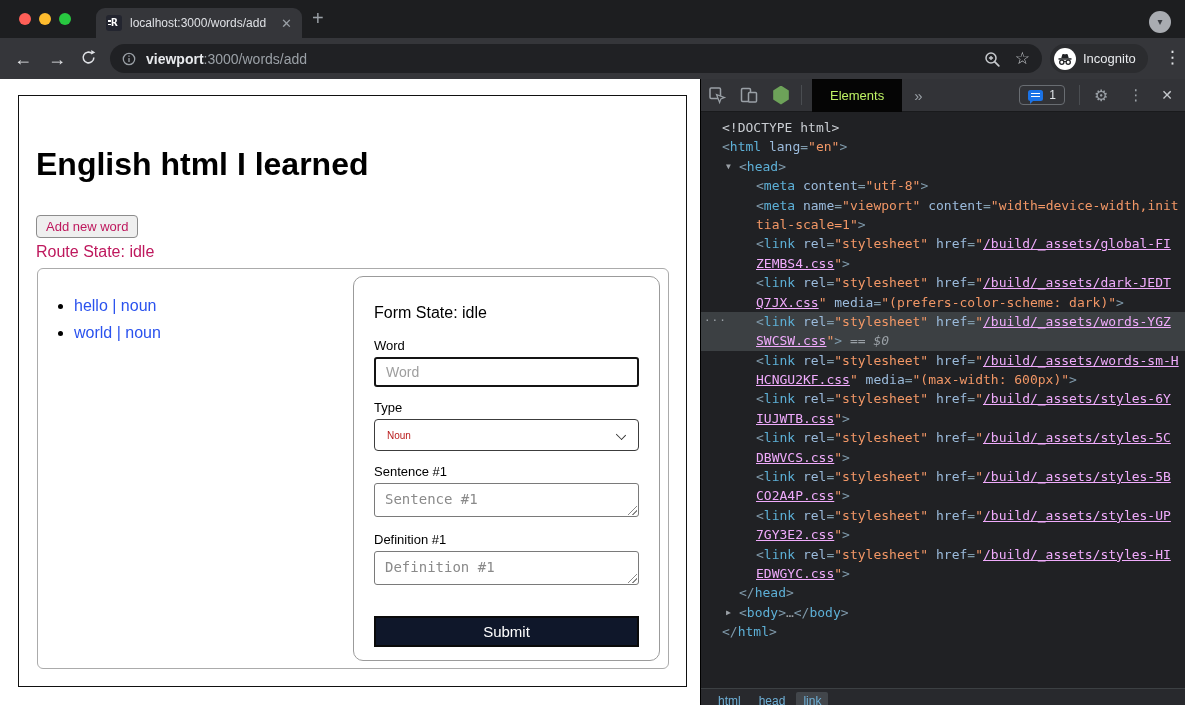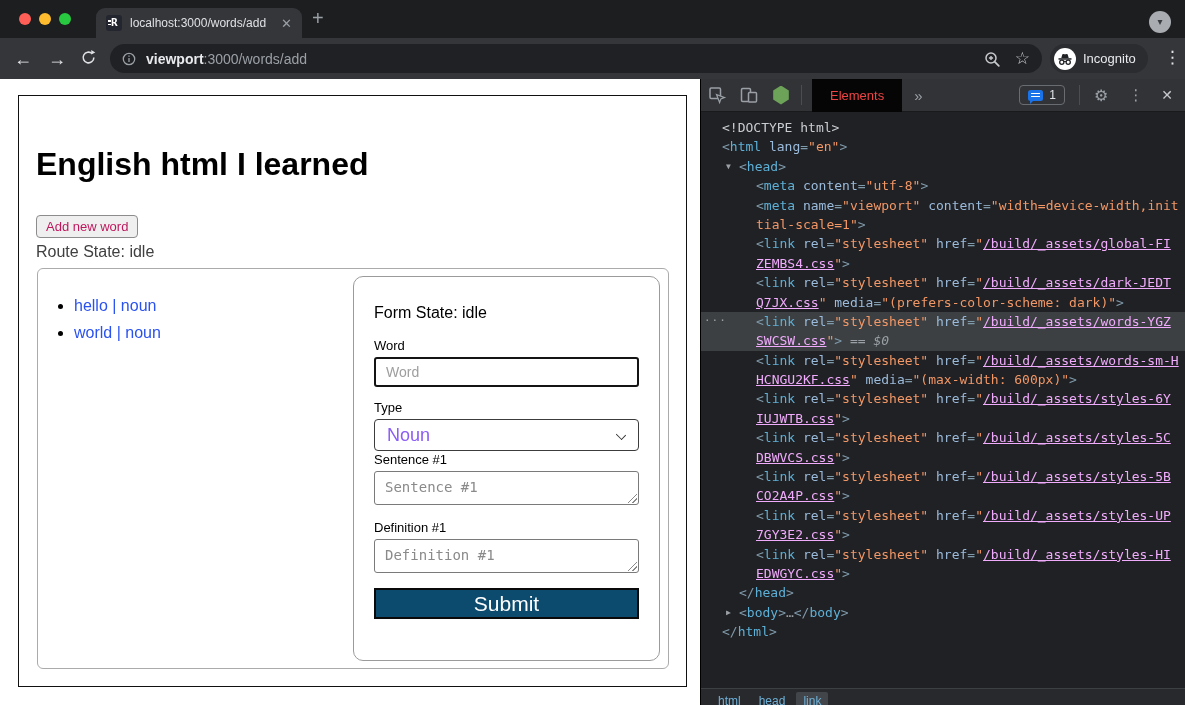--- a/index.html
+++ b/index.html
@@ -37,44 +37,44 @@
   .omni-right { margin-left:auto; display:flex; align-items:center; gap:14px; }
   .star { color:#c6c9cd; font-size:17px; }
   .incog-chip { position:absolute; left:1050px; top:44px; height:29px; border-radius:15px; background:#2b2c2f; display:flex; align-items:center; gap:7px; padding:0 12px 0 4px; }
   .incog-label { color:#e8eaed; font-size:13px; }
   .kebab-main { position:absolute; left:1164px; top:47px; color:#e3e5e8; font-size:17px; }
   
   .page { position:absolute; left:0; top:79px; width:700px; height:626px; background:#fff; }
   .outer-box { position:absolute; left:18px; top:16px; width:669px; height:592px; border:1.5px solid #111; background:#fff; }
   .h1 { position:absolute; left:17px; top:50px; font-size:32px; font-weight:bold; color:#000; }
   .add-btn { position:absolute; left:17px; top:119px; background:#efefef; border:1px solid #8c8c8c; border-radius:4px; font-size:13px; color:#be185d; padding:3px 9px; font-family:"Liberation Sans",sans-serif; }
-  .route-state { position:absolute; left:17px; top:147px; font-size:16px; color:#404040; }
+  .route-state { position:absolute; left:17px; top:147px; font-size:16px; color:#be185d; }
   .inner-box { position:absolute; left:18px; top:172px; width:632px; height:401px; border:1px solid #ababab; border-radius:6px; background:#fff; }
   .word-list { margin:28px 0 0 36px; }
   .word-list li { margin-bottom:9px; font-size:16px; color:#000; }
   .word-list a { color:#2a52ee; text-decoration:none; }
   .form-card { position:absolute; left:315px; top:7px; width:307px; height:385px; border:1px solid #9b9b9b; border-radius:10px; background:#fff; padding:27px 20px; }
   .form-state { font-size:16px; color:#000; margin-bottom:16px; }
   .fld-label { font-size:13px; color:#000; margin-bottom:4px; }
   .txt-input { width:100%; height:30px; border:2px solid #141414; border-radius:3px; padding:0 10px; font-size:14px; font-family:"Liberation Sans",sans-serif; color:#000; margin-bottom:13px; }
   .txt-input::placeholder { color:#9e9e9e; }
-  .sel { position:relative; width:100%; height:32px; border:1px solid #3c3c3c; border-radius:4px; display:flex; align-items:center; padding:0 12px; font-size:18px; color:#8b5cf6; margin-bottom:1px; }
+  .sel { position:relative; width:100%; height:32px; border:1px solid #3c3c3c; border-radius:4px; display:flex; align-items:center; padding:0 12px; font-size:10px; color:#b91c1c; margin-bottom:13px; }
   .sel-chevron { position:absolute; right:13px; top:11px; width:8px; height:8px; border-right:1.8px solid #333; border-bottom:1.8px solid #333; transform:rotate(45deg) scale(1,0.8); }
   .ta-wrap { position:relative; margin-bottom:15px; }
   .ta { width:100%; height:34px; border:1px solid #7a7a7a; border-radius:3px; padding:7px 10px; font-size:14px; font-family:"DejaVu Sans Mono",monospace; resize:none; display:block; color:#000; }
   .ta::placeholder { color:#8a8a8a; }
   .ta-grip { position:absolute; right:2px; bottom:2px; width:9px; height:9px; background:
     linear-gradient(135deg, transparent 0 45%, #8a8a8a 45% 55%, transparent 55% 70%, #8a8a8a 70% 80%, transparent 80%); }
-  .submit-btn { width:100%; height:31px; background:#0c4a6e; color:#fff; border:2px solid #0a0a0a; font-size:21px; font-family:"Liberation Sans",sans-serif; margin-top:0; }
+  .submit-btn { width:100%; height:31px; background:#0f172a; color:#fff; border:2px solid #0a0a0a; font-size:15px; font-family:"Liberation Sans",sans-serif; margin-top:16px; }
   
   .devtools { position:absolute; left:700px; top:79px; width:485px; height:626px; background:#202124; border-left:1px solid #000; }
   .dt-toolbar { position:absolute; left:0; top:0; width:100%; height:33px; background:#323337; border-bottom:1px solid #191a1c; display:flex; align-items:center; }
   .dt-ic { display:flex; align-items:center; justify-content:center; width:32px; height:33px; }
   .dt-sep { width:1px; height:20px; background:#4a4d51; margin:0 4px; }
-  .dt-tab-active { height:33px; background:#050505; color:#ef4444; font-size:13px; display:flex; align-items:center; padding:0 18px; margin-left:6px; }
+  .dt-tab-active { height:33px; background:#050505; color:#bef264; font-size:13px; display:flex; align-items:center; padding:0 18px; margin-left:6px; }
   .dt-more { color:#9aa0a6; font-size:15px; padding:0 12px; }
   .dt-right { margin-left:auto; display:flex; align-items:center; }
   .issues-chip { display:flex; align-items:center; gap:6px; border:1px solid #696d72; border-radius:4px; padding:2px 8px; margin-right:10px; }
   .bubble { position:relative; width:15px; height:11px; background:#1a73e8; border-radius:2.5px; }
   .bubble::before { content:""; position:absolute; left:3px; top:3px; width:9px; height:1.4px; background:#fff; box-shadow:0 3px 0 #fff; }
   .bubble::after { content:""; position:absolute; left:2px; bottom:-3px; border-left:4px solid #1a73e8; border-bottom:4px solid transparent; }
   .issues-count { color:#dfe3e7; font-size:12px; }
   .dt-gear { color:#9aa0a6; font-size:16px; padding:0 10px; }
   .dt-kebab { color:#9aa0a6; font-size:15px; padding:0 10px; }
   .dt-close { color:#c6c9cd; font-size:14px; padding:0 12px 0 8px; }

